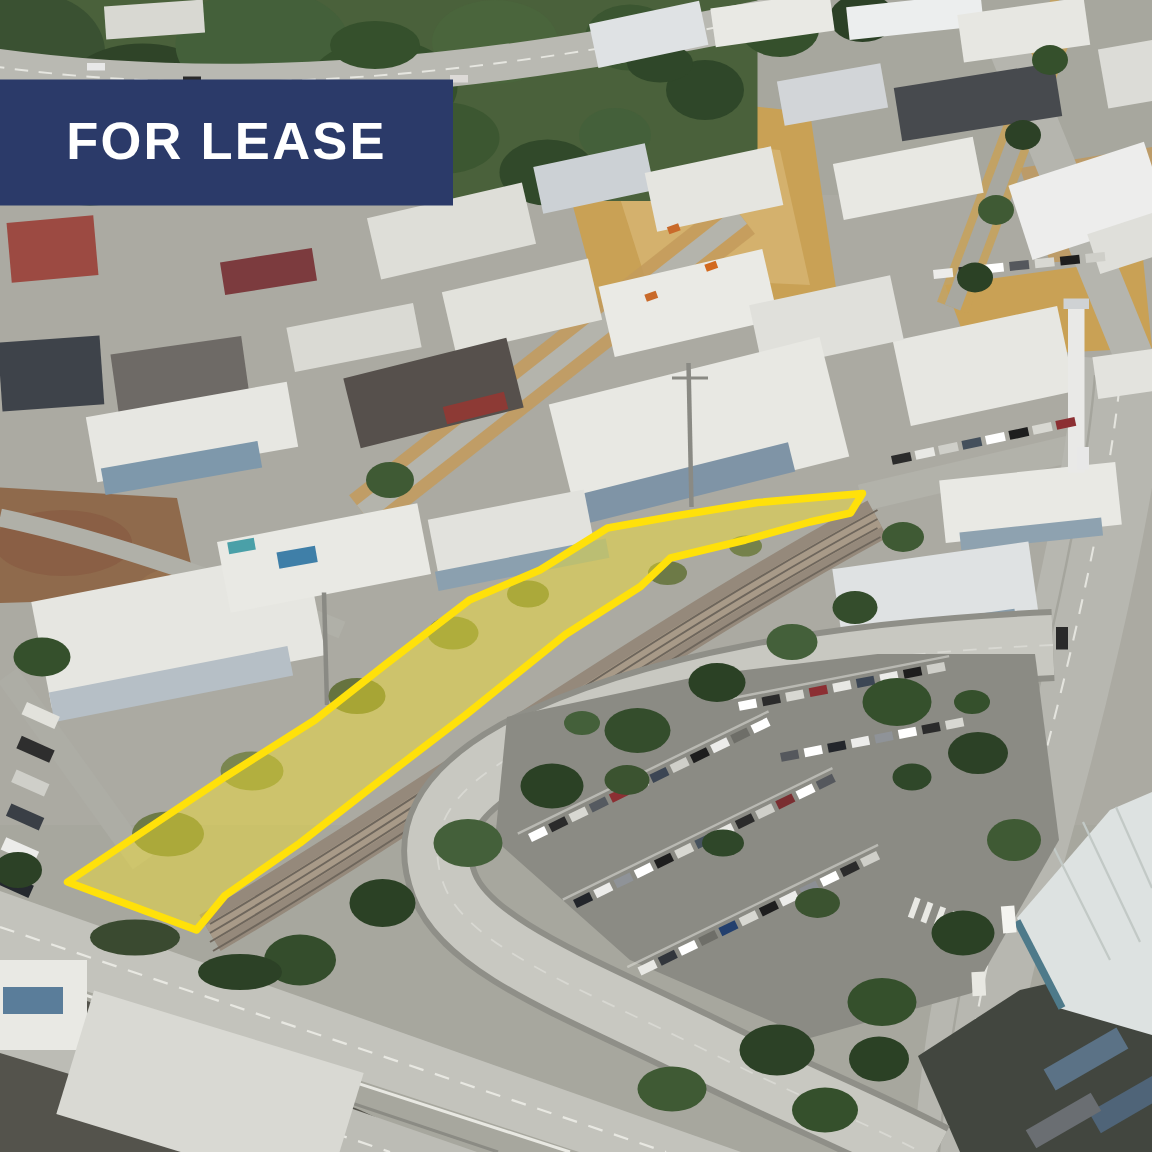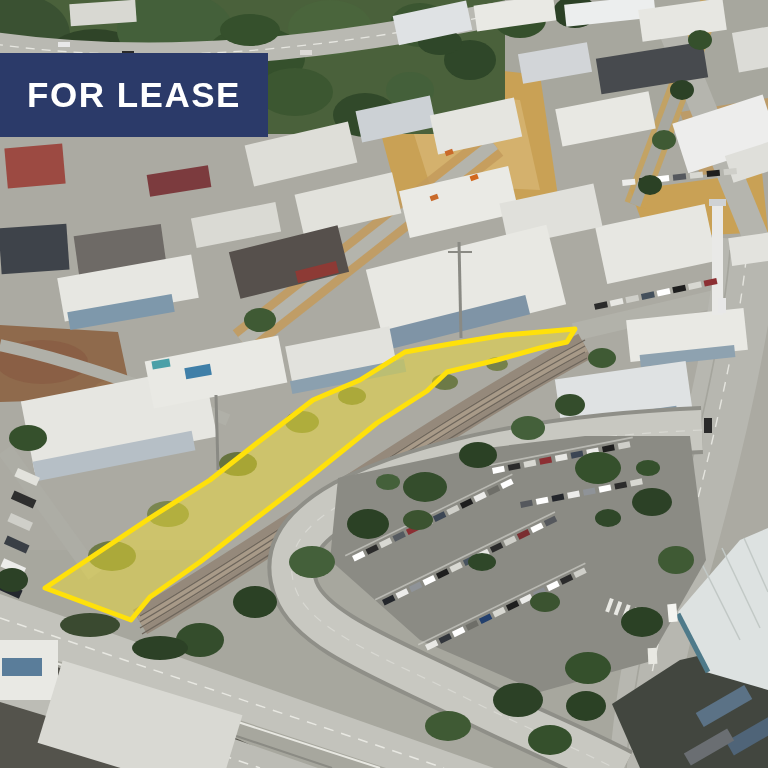--- a/index.html
+++ b/index.html
@@ -2,21 +2,21 @@
 <html><head>
 <meta charset="utf-8">
 <style>
   html,body{margin:0;padding:0;background:#222;}
   .stage{
     position:relative;width:768px;height:768px;overflow:hidden;
     font-family:"Liberation Sans", sans-serif;
   }
   .stage svg{position:absolute;left:0;top:0;display:block;}
   .banner{
-    position:absolute;left:0;top:53px;width:268px;height:84px;
+    position:absolute;left:0;top:53px;width:302px;height:84px;
     background:#2b3a69;display:flex;align-items:center;justify-content:center;
     box-shadow:0 0 0 0 transparent;
   }
   .banner-text{
     color:#ffffff;font-size:35px;font-weight:800;letter-spacing:1.5px;
     font-family:"Liberation Sans", sans-serif;
   }
 </style>
 </head>
 <body>

